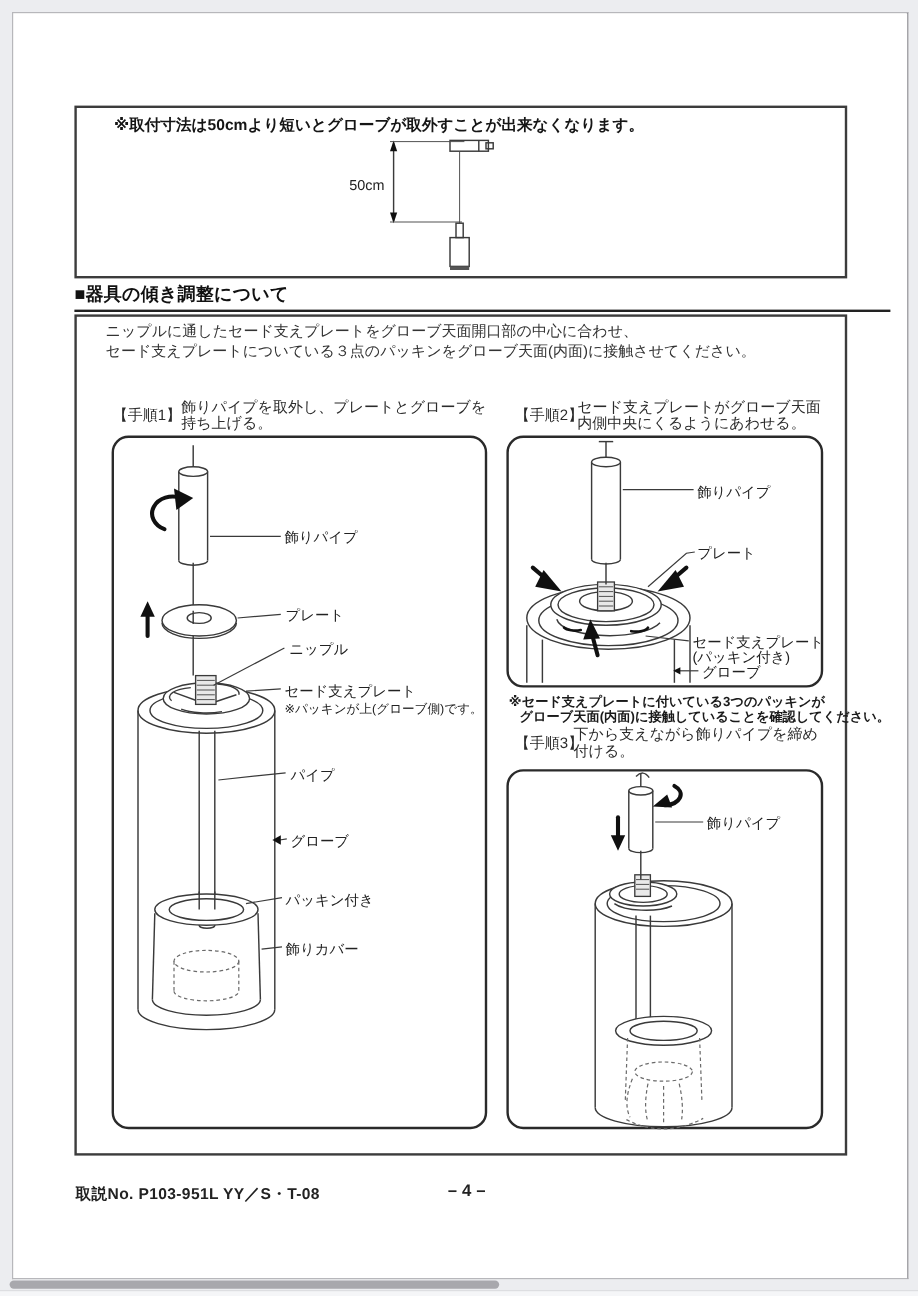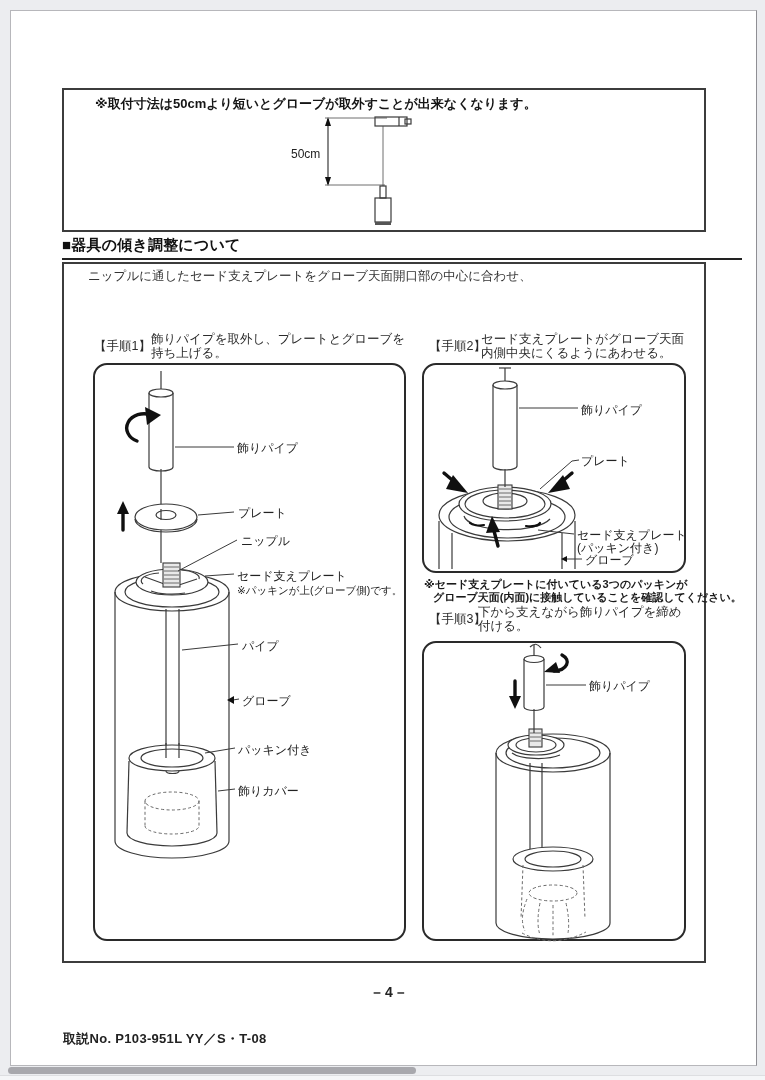--- a/index.html
+++ b/index.html
@@ -12,21 +12,21 @@
     font-size:15px;font-weight:700;color:#111;letter-spacing:0.2px;}
   .frame{position:absolute;border:2px solid #3c3c3c;box-sizing:border-box;background:#fff;}
   .rframe{position:absolute;border:2px solid #2a2a2a;border-radius:14px;box-sizing:border-box;background:#fff;}
   .note-bold{font-size:13px;font-weight:700;color:#151515;}
   .body-txt{font-size:12.5px;color:#333;}
   .step-lbl{font-size:12.5px;color:#2b2b2b;}
   .step-desc{font-size:12.5px;color:#2b2b2b;}
   .dlabel{font-size:12px;color:#222;}
   .dsub{font-size:10.5px;color:#222;}
   .dnote{font-size:11px;font-weight:600;color:#1a1a1a;}
-  .footer-doc{font-size:13px;font-weight:600;color:#222;letter-spacing:0.3px;margin-top:44px;}
+  .footer-doc{font-size:13px;font-weight:600;color:#222;letter-spacing:0.3px;}
   .footer-page{font-size:14px;font-weight:600;color:#222;letter-spacing:1px;}
   svg{position:absolute;overflow:visible;}
   .ln{stroke:#3a3a3a;stroke-width:1.2;fill:none;}
   .lnthin{stroke:#4a4a4a;stroke-width:0.8;fill:none;}
   .fw{stroke:#3a3a3a;stroke-width:1.2;fill:#ffffff;}
   .fg{stroke:#3a3a3a;stroke-width:1.1;fill:#e9e9e9;}
   .dash{stroke:#6a6a6a;stroke-width:1;fill:none;stroke-dasharray:3,2.4;}
   .bold-arrow{fill:#101010;stroke:none;}
   .bold-stroke{stroke:#101010;stroke-width:3.4;fill:none;stroke-linecap:round;}
   .leader{stroke:#3a3a3a;stroke-width:1;fill:none;}
@@ -65,20 +65,21 @@
   </svg>
   <span class="abs dlabel" style="left:291px;top:147px;">50cm</span>
 
   <div class="sec-head" style="left:62px;top:236px;width:680px;">
     <span>■器具の傾き調整について</span>
   </div>
 
   <div class="frame" style="left:62px;top:262px;width:644px;height:701px;"></div>
 
   <span class="abs body-txt" style="left:88px;top:268px;">ニップルに通したセード支えプレートをグローブ天面開口部の中心に合わせ、</span>
+  <span class="abs body-txt" style="left:88px;top:285px;">セード支えプレートについている３点のパッキンをグローブ天面(内面)に接触させてください。</span>
 
   <span class="abs step-lbl" style="left:94px;top:338px;">【手順1】</span>
   <span class="abs step-desc" style="left:151px;top:331px;">飾りパイプを取外し、プレートとグローブを</span>
   <span class="abs step-desc" style="left:151px;top:345px;">持ち上げる。</span>
 
   <div class="rframe" style="left:93px;top:363px;width:313px;height:578px;"></div>
 
   <svg style="left:93px;top:363px;" width="313" height="578" viewBox="0 0 313 578">
 
     <ellipse class="ln" cx="79" cy="229" rx="57" ry="19"></ellipse>

